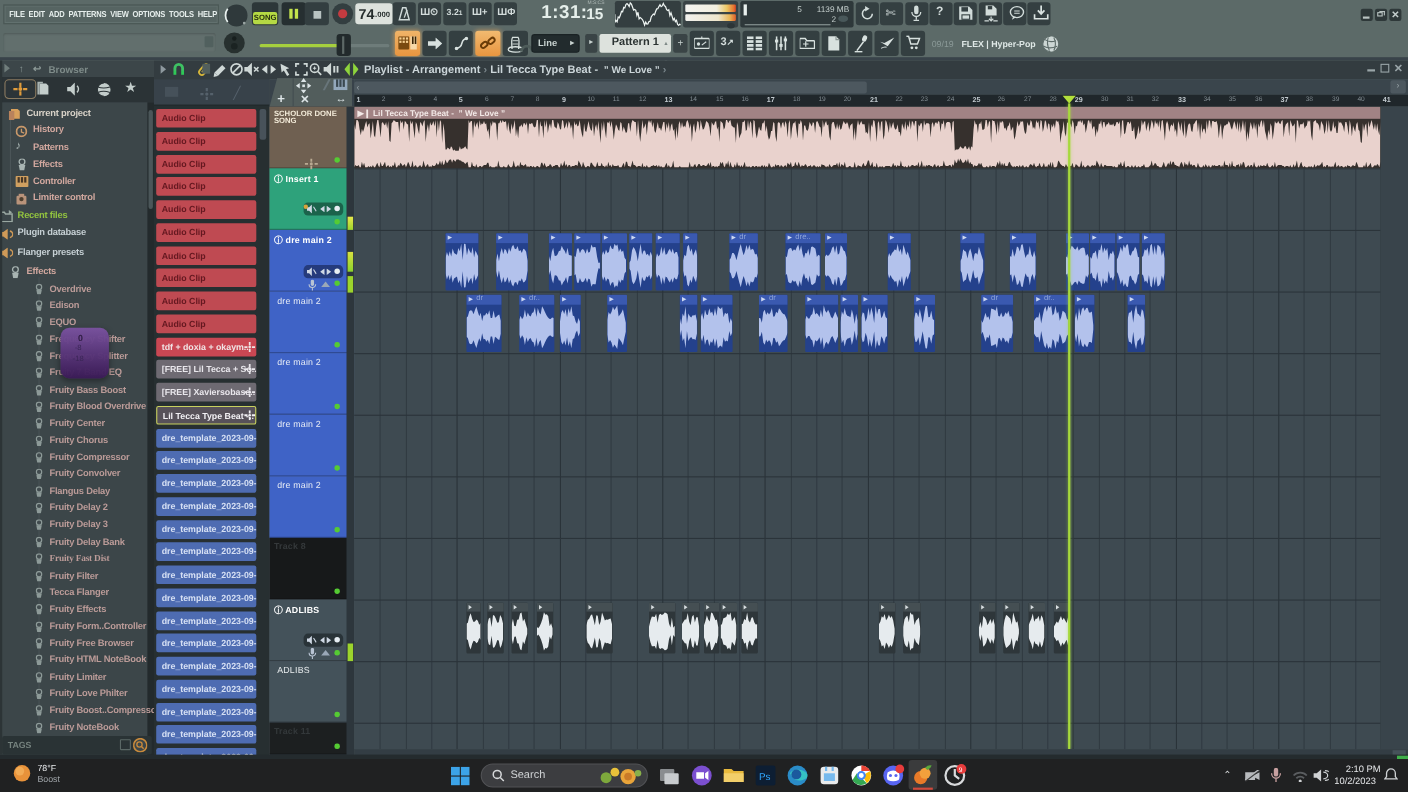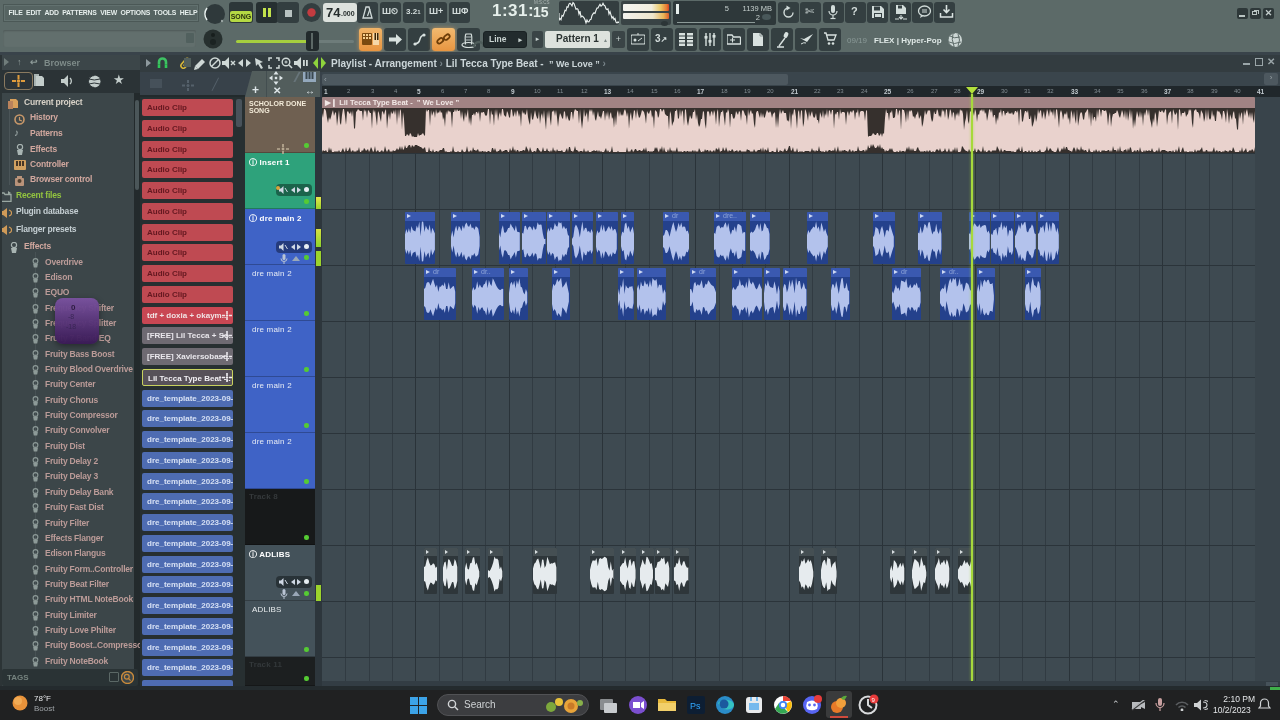--- a/index.html
+++ b/index.html
@@ -357,21 +357,21 @@
       <circle cx="5" cy="3" r="2.6" fill="none" stroke="#a8b4b2" stroke-width="1.2"></circle>
       <path d="M2,6 h6 l-1,5 h-4 Z" fill="#a8b4b2"></path>
     </svg>
     <div class="tree" style="left:30px;top:159px;color:#d2a89f;">Controller</div>
     <svg style="left:14px;top:160px;" width="12" height="10" viewBox="0 0 12 10">
       <rect x="0" y="0" width="12" height="10" rx="1" fill="#d0a060"></rect>
       <rect x="2" y="1" width="2" height="5" fill="#463626"></rect>
       <rect x="5" y="1" width="2" height="5" fill="#463626"></rect>
       <rect x="8" y="1" width="2" height="5" fill="#463626"></rect>
     </svg>
-    <div class="tree" style="left:30px;top:174px;color:#d2a89f;">Browser control</div>
+    <div class="tree" style="left:30px;top:174px;color:#d2a89f;">Limiter control</div>
     <svg style="left:14px;top:176px;" width="11" height="11" viewBox="0 0 11 11">
       <rect x="1" y="2" width="9" height="8" rx="1" fill="#b9937a"></rect>
       <circle cx="5.5" cy="5" r="2" fill="#50402f"></circle>
       <rect x="3" y="0" width="5" height="3" fill="#b9937a"></rect>
     </svg>
     <div class="tree" style="left:16px;top:190px;color:#93c43f;">Recent files</div>
     <svg style="left:0px;top:191px;" width="13" height="11" viewBox="0 0 13 11">
       <path d="M0,2 h4 l1,1.5 h6 v7 h-11 Z" fill="none" stroke="#9aa8a2" stroke-width="1.3"></path>
       <path d="M8,0 l3,2 -3,2" fill="#9aa8a2"></path>
     </svg>
@@ -443,66 +443,66 @@
     <div class="tree" style="left:45px;top:410.0px;color:#bb9b98;font-weight:bold;">Fruity Compressor</div>
     <svg style="left:31px;top:411.0px;" width="9" height="10" viewBox="0 0 9 10">
       <circle cx="4.5" cy="3" r="2.4" fill="none" stroke="#8d9a98" stroke-width="1.1"></circle>
       <path d="M2,5.5 h5 l-0.8,4 h-3.4 Z" fill="#8d9a98"></path>
     </svg>
     <div class="tree" style="left:45px;top:425.4px;color:#bb9b98;font-weight:bold;">Fruity Convolver</div>
     <svg style="left:31px;top:426.4px;" width="9" height="10" viewBox="0 0 9 10">
       <circle cx="4.5" cy="3" r="2.4" fill="none" stroke="#8d9a98" stroke-width="1.1"></circle>
       <path d="M2,5.5 h5 l-0.8,4 h-3.4 Z" fill="#8d9a98"></path>
     </svg>
-    <div class="tree" style="left:45px;top:440.7px;color:#bb9b98;font-weight:bold;">Fruity Dist</div>
+    <div class="tree" style="left:45px;top:440.7px;color:#bb9b98;font-weight:bold;">Flangus Delay</div>
     <svg style="left:31px;top:441.7px;" width="9" height="10" viewBox="0 0 9 10">
       <circle cx="4.5" cy="3" r="2.4" fill="none" stroke="#8d9a98" stroke-width="1.1"></circle>
       <path d="M2,5.5 h5 l-0.8,4 h-3.4 Z" fill="#8d9a98"></path>
     </svg>
     <div class="tree" style="left:45px;top:456.1px;color:#bb9b98;font-weight:bold;">Fruity Delay 2</div>
     <svg style="left:31px;top:457.1px;" width="9" height="10" viewBox="0 0 9 10">
       <circle cx="4.5" cy="3" r="2.4" fill="none" stroke="#8d9a98" stroke-width="1.1"></circle>
       <path d="M2,5.5 h5 l-0.8,4 h-3.4 Z" fill="#8d9a98"></path>
     </svg>
     <div class="tree" style="left:45px;top:471.4px;color:#bb9b98;font-weight:bold;">Fruity Delay 3</div>
     <svg style="left:31px;top:472.4px;" width="9" height="10" viewBox="0 0 9 10">
       <circle cx="4.5" cy="3" r="2.4" fill="none" stroke="#8d9a98" stroke-width="1.1"></circle>
       <path d="M2,5.5 h5 l-0.8,4 h-3.4 Z" fill="#8d9a98"></path>
     </svg>
     <div class="tree" style="left:45px;top:486.8px;color:#bb9b98;font-weight:bold;">Fruity Delay Bank</div>
     <svg style="left:31px;top:487.8px;" width="9" height="10" viewBox="0 0 9 10">
       <circle cx="4.5" cy="3" r="2.4" fill="none" stroke="#8d9a98" stroke-width="1.1"></circle>
       <path d="M2,5.5 h5 l-0.8,4 h-3.4 Z" fill="#8d9a98"></path>
     </svg>
-    <div class="tree" style="left:45px;top:502.1px;color:#bb9b98;font-weight:bold;">Fruity Fast Dist</div>
+    <div class="tree" style="left:45px;top:502.1px;color:#bb9b98;font-weight:bold;font-family:Liberation Serif, serif;">Fruity Fast Dist</div>
     <svg style="left:31px;top:503.1px;" width="9" height="10" viewBox="0 0 9 10">
       <circle cx="4.5" cy="3" r="2.4" fill="none" stroke="#8d9a98" stroke-width="1.1"></circle>
       <path d="M2,5.5 h5 l-0.8,4 h-3.4 Z" fill="#8d9a98"></path>
     </svg>
     <div class="tree" style="left:45px;top:517.5px;color:#bb9b98;font-weight:bold;">Fruity Filter</div>
     <svg style="left:31px;top:518.5px;" width="9" height="10" viewBox="0 0 9 10">
       <circle cx="4.5" cy="3" r="2.4" fill="none" stroke="#8d9a98" stroke-width="1.1"></circle>
       <path d="M2,5.5 h5 l-0.8,4 h-3.4 Z" fill="#8d9a98"></path>
     </svg>
-    <div class="tree" style="left:45px;top:532.8px;color:#bb9b98;font-weight:bold;">Effects Flanger</div>
+    <div class="tree" style="left:45px;top:532.8px;color:#bb9b98;font-weight:bold;">Tecca Flanger</div>
     <svg style="left:31px;top:533.8px;" width="9" height="10" viewBox="0 0 9 10">
       <circle cx="4.5" cy="3" r="2.4" fill="none" stroke="#8d9a98" stroke-width="1.1"></circle>
       <path d="M2,5.5 h5 l-0.8,4 h-3.4 Z" fill="#8d9a98"></path>
     </svg>
-    <div class="tree" style="left:45px;top:548.2px;color:#bb9b98;font-weight:bold;">Edison Flangus</div>
+    <div class="tree" style="left:45px;top:548.2px;color:#bb9b98;font-weight:bold;">Fruity Effects</div>
     <svg style="left:31px;top:549.2px;" width="9" height="10" viewBox="0 0 9 10">
       <circle cx="4.5" cy="3" r="2.4" fill="none" stroke="#8d9a98" stroke-width="1.1"></circle>
       <path d="M2,5.5 h5 l-0.8,4 h-3.4 Z" fill="#8d9a98"></path>
     </svg>
     <div class="tree" style="left:45px;top:563.5px;color:#bb9b98;font-weight:bold;">Fruity Form..Controller</div>
     <svg style="left:31px;top:564.5px;" width="9" height="10" viewBox="0 0 9 10">
       <circle cx="4.5" cy="3" r="2.4" fill="none" stroke="#8d9a98" stroke-width="1.1"></circle>
       <path d="M2,5.5 h5 l-0.8,4 h-3.4 Z" fill="#8d9a98"></path>
     </svg>
-    <div class="tree" style="left:45px;top:578.9px;color:#bb9b98;font-weight:bold;">Fruity Beat Filter</div>
+    <div class="tree" style="left:45px;top:578.9px;color:#bb9b98;font-weight:bold;">Fruity Free Browser</div>
     <svg style="left:31px;top:579.9px;" width="9" height="10" viewBox="0 0 9 10">
       <circle cx="4.5" cy="3" r="2.4" fill="none" stroke="#8d9a98" stroke-width="1.1"></circle>
       <path d="M2,5.5 h5 l-0.8,4 h-3.4 Z" fill="#8d9a98"></path>
     </svg>
     <div class="tree" style="left:45px;top:594.2px;color:#bb9b98;font-weight:bold;">Fruity HTML NoteBook</div>
     <svg style="left:31px;top:595.2px;" width="9" height="10" viewBox="0 0 9 10">
       <circle cx="4.5" cy="3" r="2.4" fill="none" stroke="#8d9a98" stroke-width="1.1"></circle>
       <path d="M2,5.5 h5 l-0.8,4 h-3.4 Z" fill="#8d9a98"></path>
     </svg>
     <div class="tree" style="left:45px;top:609.6px;color:#bb9b98;font-weight:bold;">Fruity Limiter</div>

